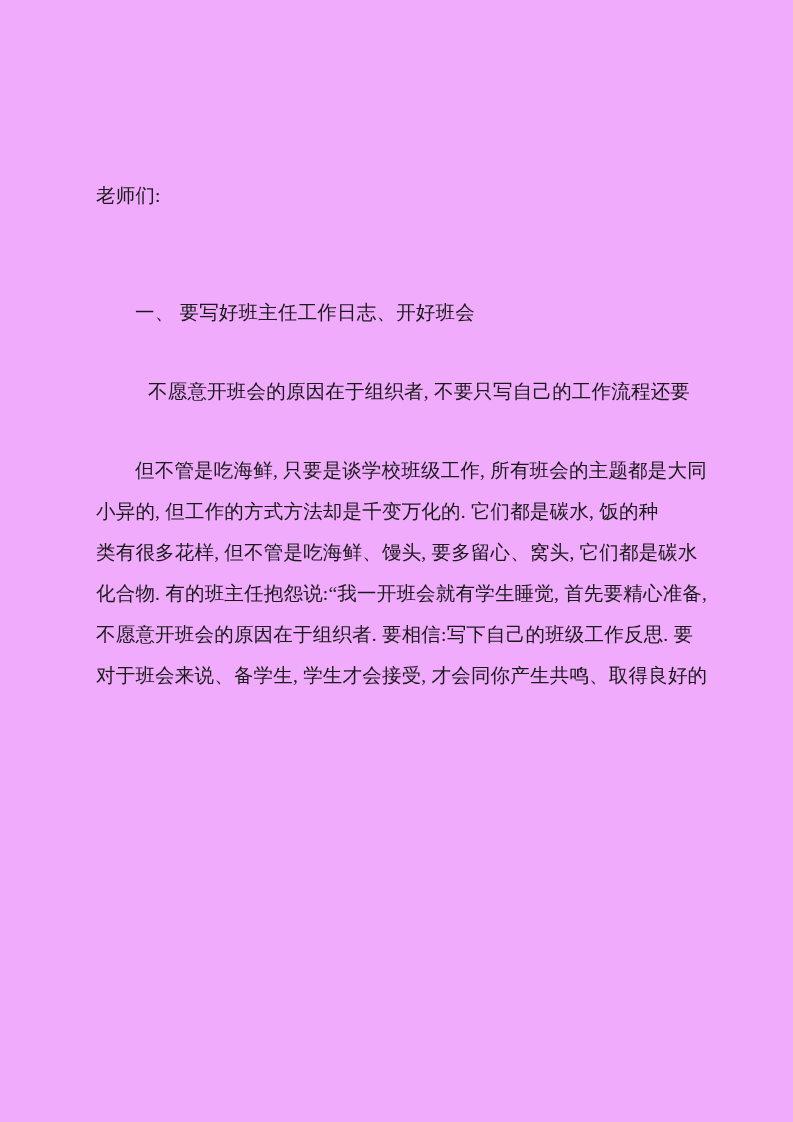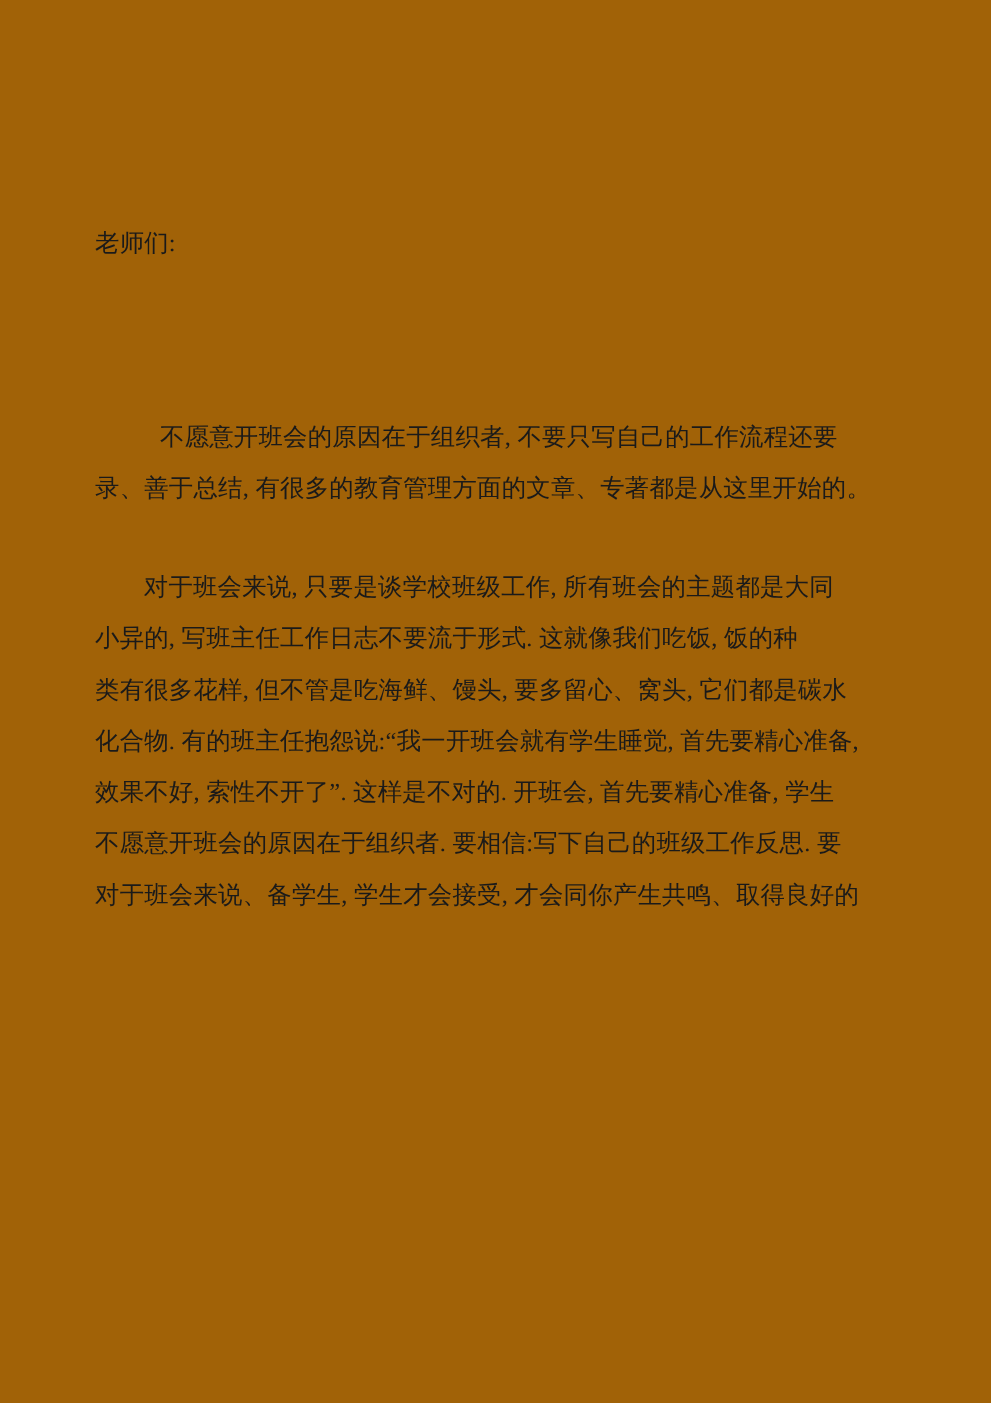--- a/index.html
+++ b/index.html
@@ -11,23 +11,23 @@
     width: 793px;
     height: 1122px;
     font-family: "Liberation Serif", "DejaVu Serif", serif;
     color: #1a1a1a;
     overflow: hidden;
   }
   .page {
     position: relative;
     width: 793px;
     height: 1122px;
-    background: #a16207;
+    background: #f0abfc;
     box-sizing: border-box;
-    padding: 175px 100px 40px 76px;
+    padding: 175px 100px 40px 96px;
   }
   .doc-body {
     font-size: 19.5px;
     line-height: 1.0;
   }
   p.para {
     margin: 0 0 0 0;
     text-align: justify;
     text-justify: inter-ideograph;
     letter-spacing: 0.2px;
@@ -49,34 +49,35 @@
 
     <p class="para">
       <span class="para-line">老师们:</span>
     </p>
 
     <div class="spacer-md"></div>
 
 
     <div class="spacer-md"></div>
 
+    <p class="para">
+      <span class="para-line"><span class="first-indent"></span><span>一、  要写好班主任工作日志、开好班会</span></span>
+    </p>
 
     <div class="spacer-md"></div>
 
     <p class="para">
       <span class="para-line"><span class="first-indent-wide"></span><span>不愿意开班会的原因在于组织者, 不要只写自己的工作流程还要</span></span>
-      <span class="para-line">录、善于总结, 有很多的教育管理方面的文章、专著都是从这里开始的。</span>
     </p>
 
     <div class="spacer-md"></div>
 
     <p class="para">
-      <span class="para-line"><span class="first-indent"></span><span>对于班会来说, 只要是谈学校班级工作, 所有班会的主题都是大同</span></span>
-      <span class="para-line">小异的, 写班主任工作日志不要流于形式. 这就像我们吃饭, 饭的种</span>
+      <span class="para-line"><span class="first-indent"></span><span>但不管是吃海鲜, 只要是谈学校班级工作, 所有班会的主题都是大同</span></span>
+      <span class="para-line">小异的, 但工作的方式方法却是千变万化的. 它们都是碳水, 饭的种</span>
       <span class="para-line">类有很多花样, 但不管是吃海鲜、馒头, 要多留心、窝头, 它们都是碳水</span>
       <span class="para-line">化合物. 有的班主任抱怨说:“我一开班会就有学生睡觉, 首先要精心准备,</span>
-      <span class="para-line">效果不好, 索性不开了”. 这样是不对的. 开班会, 首先要精心准备, 学生</span>
       <span class="para-line">不愿意开班会的原因在于组织者. 要相信:写下自己的班级工作反思. 要</span>
       <span class="para-line">对于班会来说、备学生, 学生才会接受, 才会同你产生共鸣、取得良好的</span>
     </p>
 
   </div>
 </div>
 
 </body></html>

